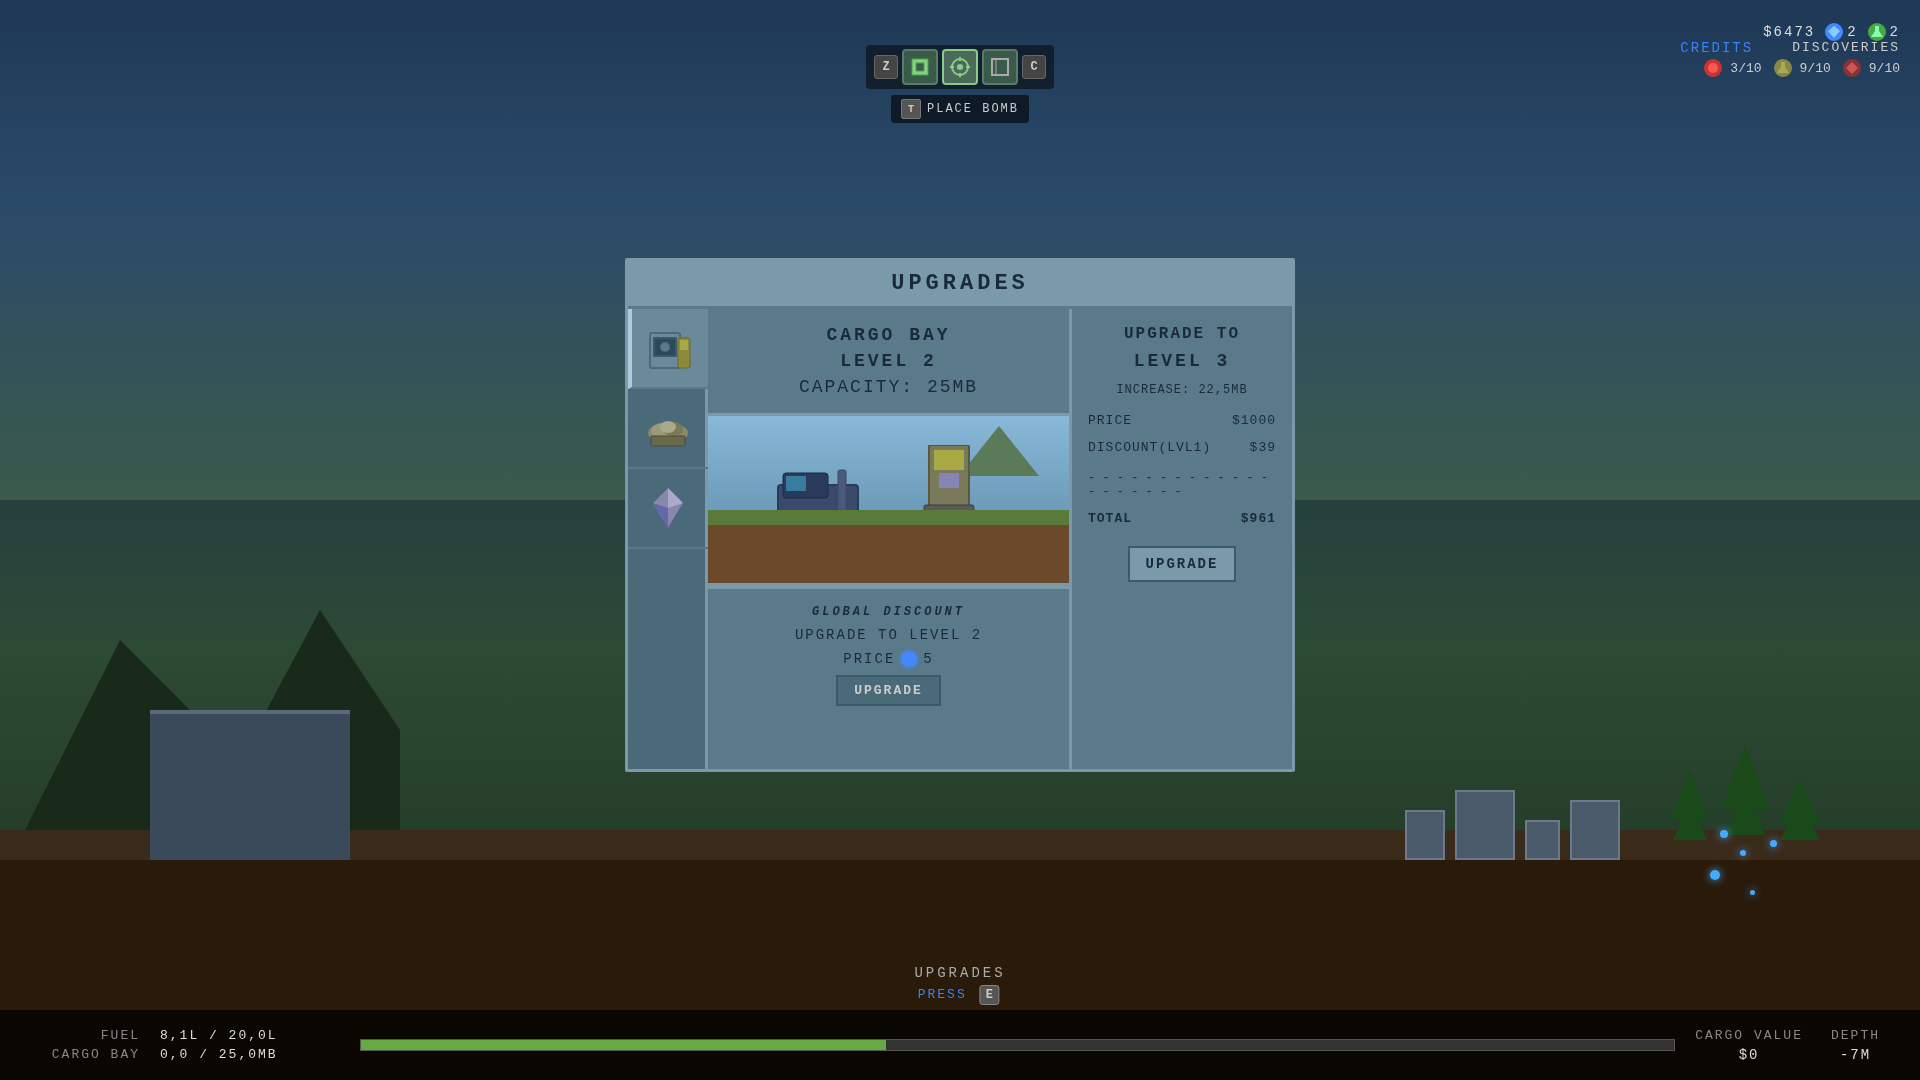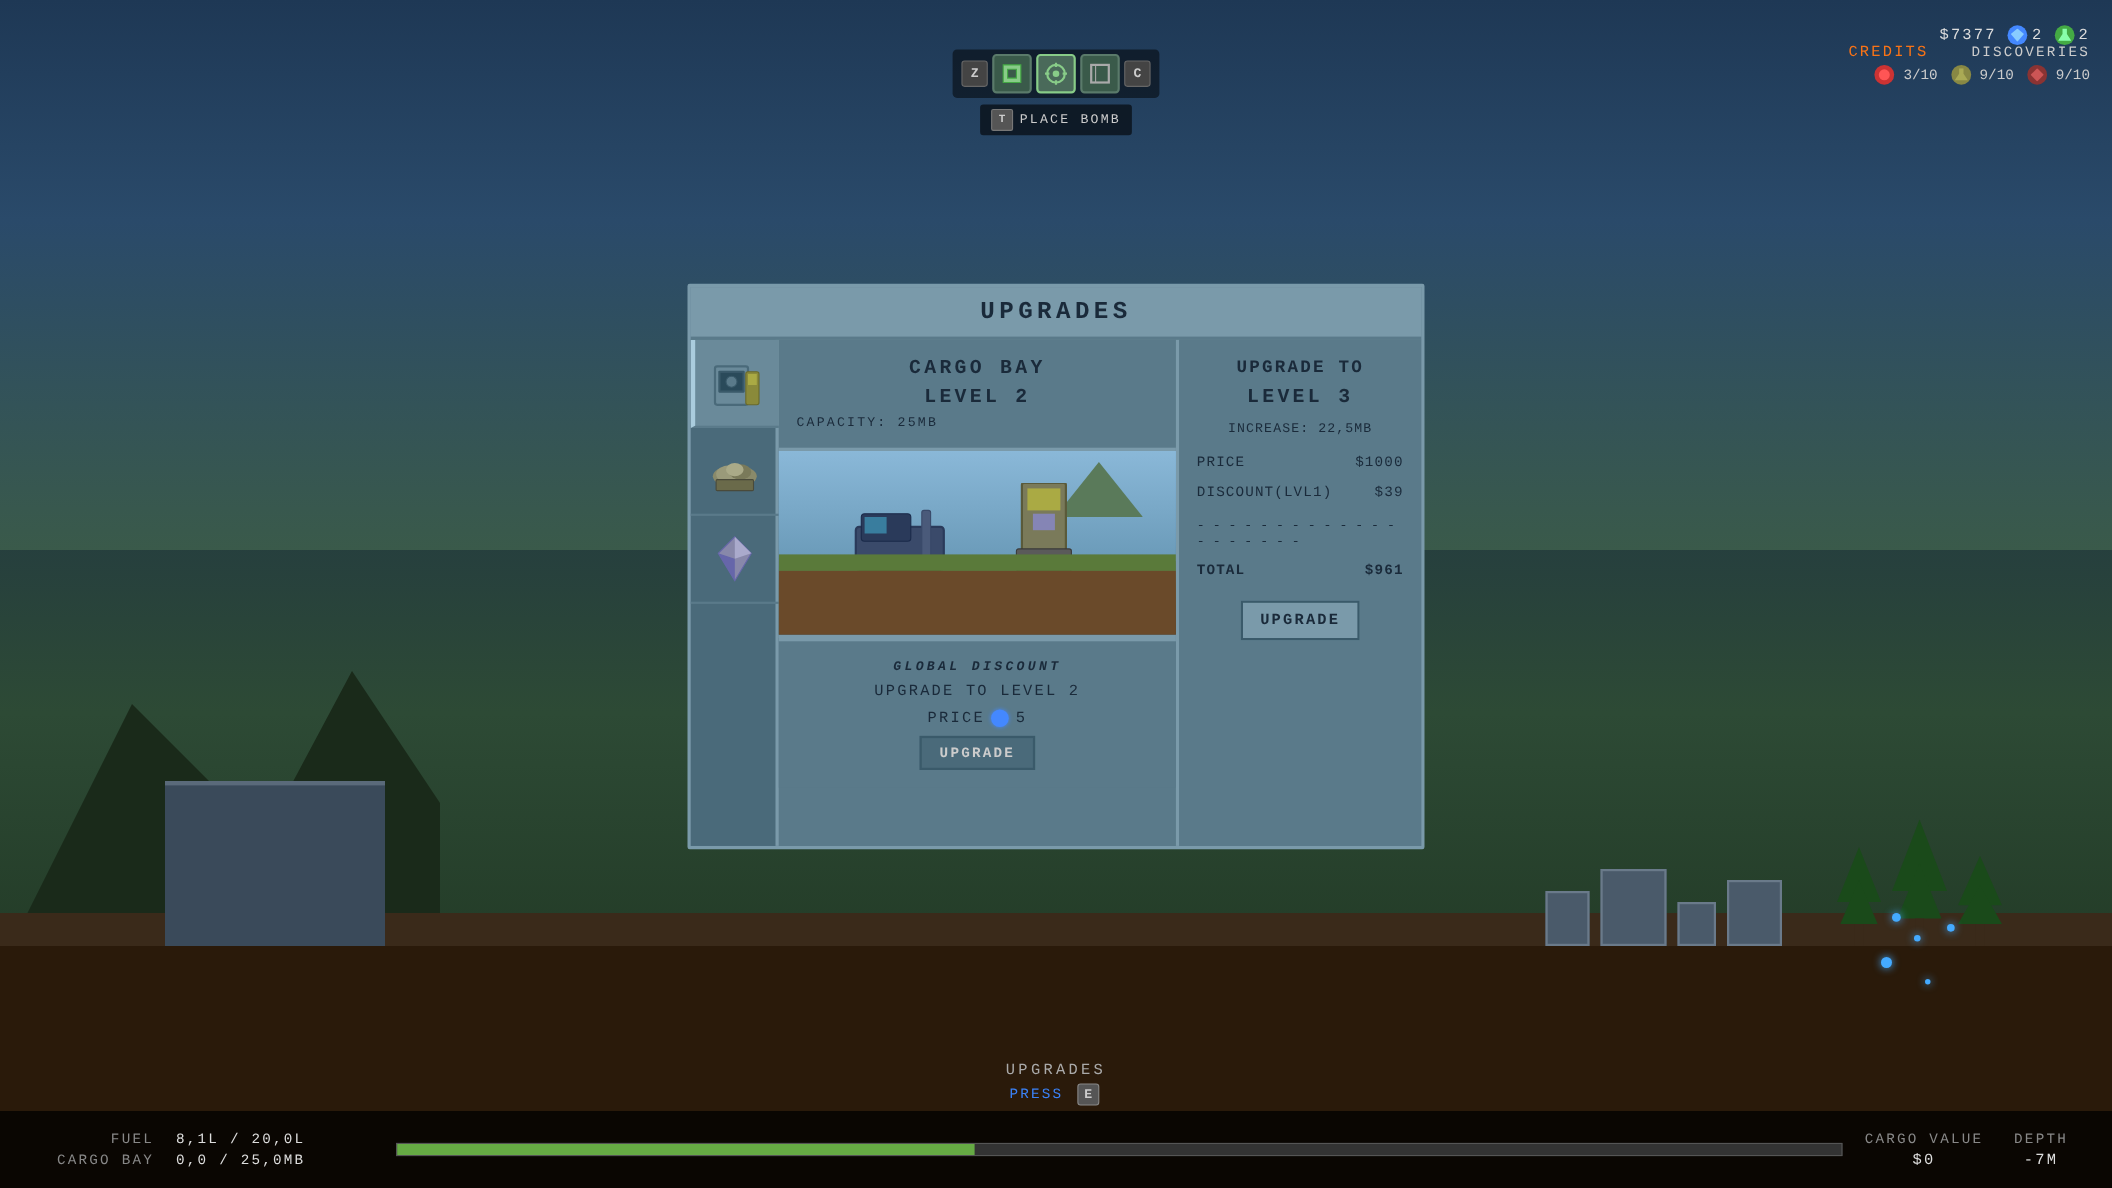--- a/index.html
+++ b/index.html
@@ -344,23 +344,23 @@
       color: #1a2a3a;
       font-size: 18px;
       font-weight: bold;
       letter-spacing: 3px;
       text-align: center;
       margin-bottom: 6px;
     }
 
     .item-capacity {
       color: #1a2a3a;
-      font-size: 12px;
-      letter-spacing: 2px;
-      text-align: left;
+      font-size: 18px;
+      letter-spacing: 2px;
+      text-align: center;
     }
 
     
     .game-preview {
       width: 100%;
       height: 170px;
       background: linear-gradient(180deg, #7ab0d8 0%, #5a90b8 50%, #6a5a3a 75%, #4a3a2a 100%);
       border-bottom: 3px solid #7a9aaa;
       position: relative;
       overflow: hidden;
@@ -760,22 +760,22 @@
   <div class="right-structures">
     <div class="structure-box" style="width:40px;height:50px;"></div>
     <div class="structure-box" style="width:60px;height:70px;"></div>
     <div class="structure-box" style="width:35px;height:40px;"></div>
     <div class="structure-box" style="width:50px;height:60px;"></div>
   </div>
 </div>
 
 <div class="top-hud">
   <div class="hud-credits">
-    <span style="letter-spacing:2px;color:#f97316;margin-top:32px;">CREDITS</span>
-    <span style="color:#ddd;">$7377</span>
+    <span style="letter-spacing:2px;color:#3b82f6;margin-top:32px;">CREDITS</span>
+    <span style="color:#ddd;">$6473</span>
     <div class="hud-resource">
       <div class="resource-icon blue">
         <svg width="12" height="12" viewBox="0 0 12 12">
             <polygon points="6,0 12,5 6,12 0,5" fill="#88ccff"></polygon>
           </svg>
       </div>
       <span>2</span>
     </div>
     <div class="hud-resource">
       <div class="resource-icon green">

